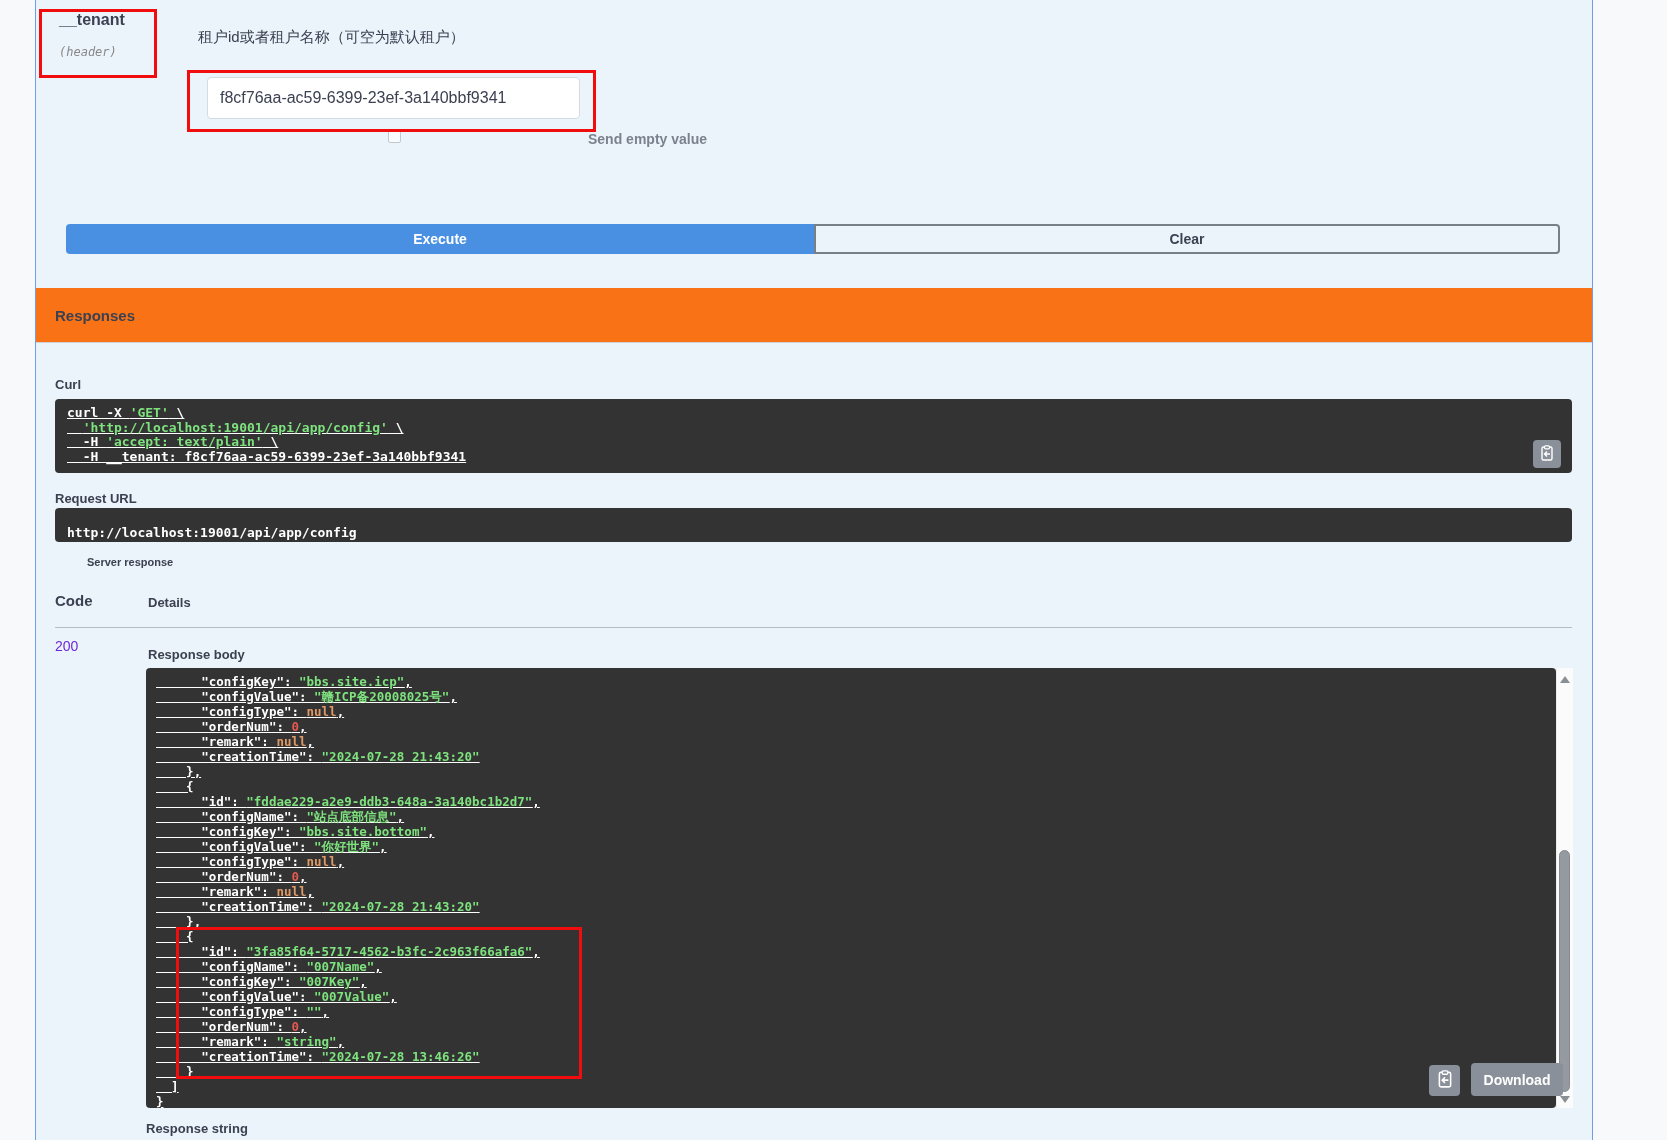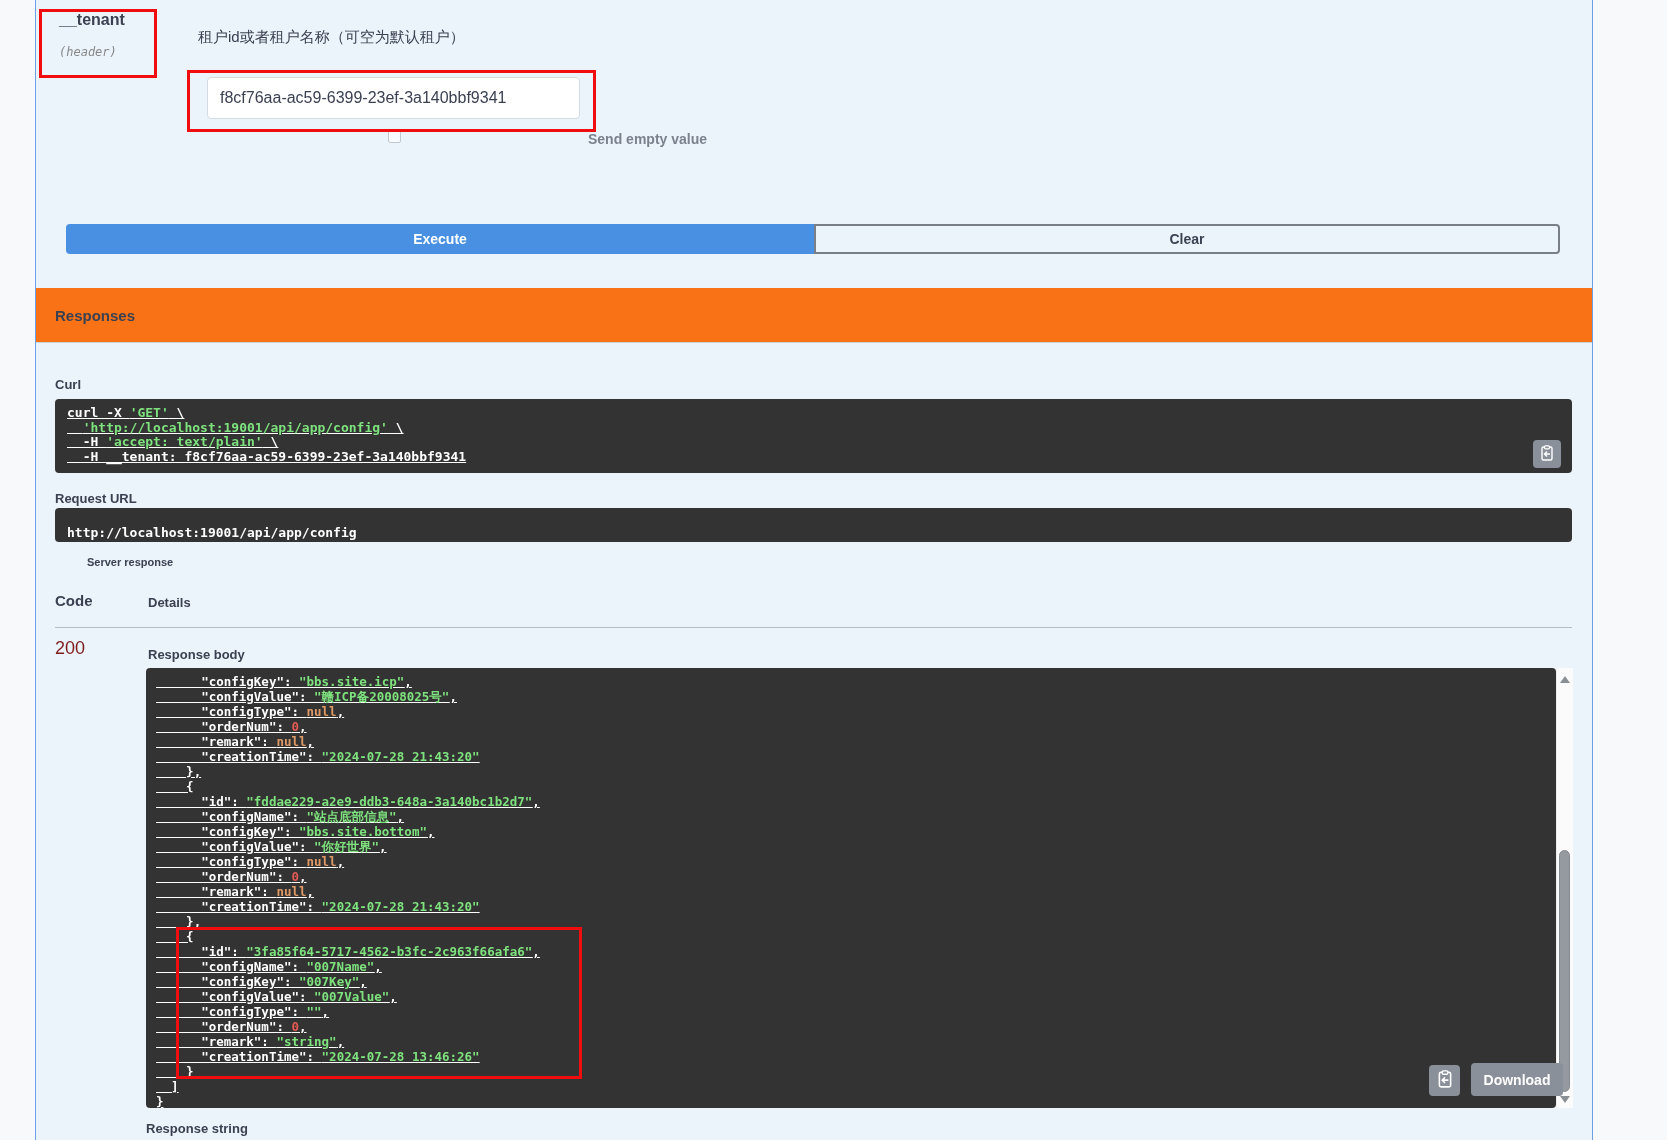--- a/index.html
+++ b/index.html
@@ -56,21 +56,21 @@
   .url-box  { left:55px; top:508px; width:1517px; height:34px; font-size:13px; line-height:34px;
               padding:8px 12px; }
   .body-box { left:146px; top:668px; width:1410px; height:440px; font-size:12.5px; line-height:15px;
               padding:6px 10px; overflow:hidden; }
   pre.code { font-family:inherit; font-size:inherit; line-height:inherit; white-space:pre;text-decoration:underline; }
   .tok-w { color:#ffffff; } .tok-g { color:#7ee27e; }
   .tok-o { color:#dd9966; } .tok-r { color:#e25a52; }
 
   
   .divider { position:absolute; left:55px; top:627px; width:1517px; height:1px; background:#b6bcc7; }
-  .code-200 { font-size:18px; color:#7f1d1d; }
+  .code-200 { font-size:14px; color:#6d28d9; }
 
   
   .gray-btn { position:absolute; background:#8a9099; border:none; border-radius:4px;
               display:flex; align-items:center; justify-content:center; cursor:pointer; }
   .download-btn { left:1471px; top:1063px; width:92px; height:33px;
                   color:#fff; font-weight:bold; font-size:14px; font-family:"Liberation Sans", sans-serif; }
   .copy-btn-curl { left:1533px; top:440px; width:28px; height:28px; }
   .copy-btn-body { left:1429px; top:1065px; width:31px; height:31px; }
 
   

